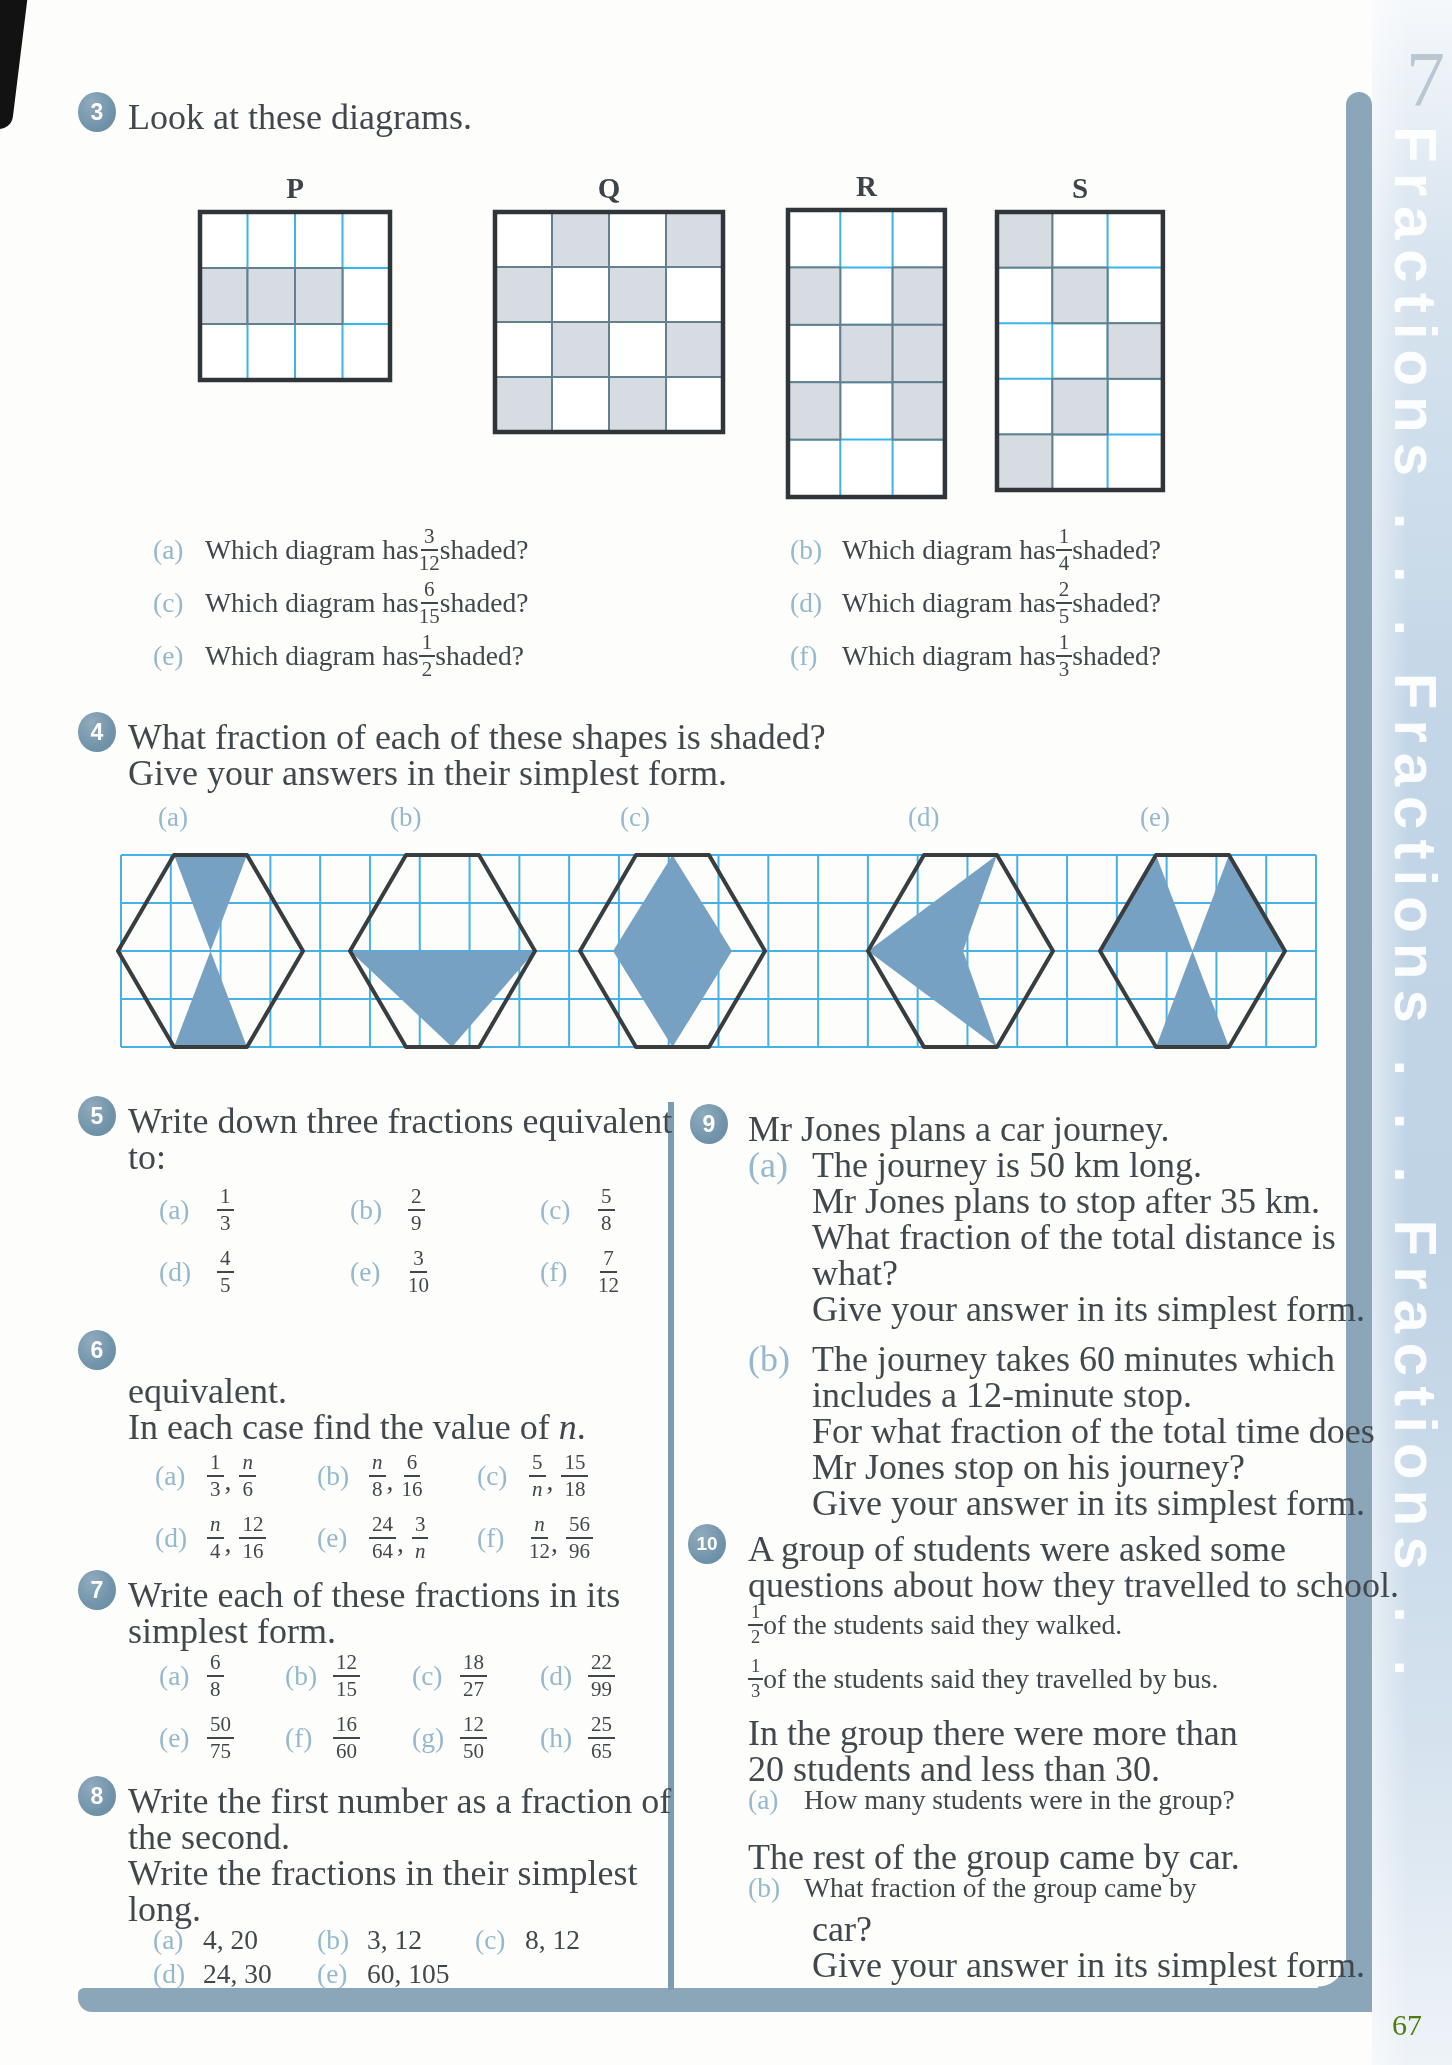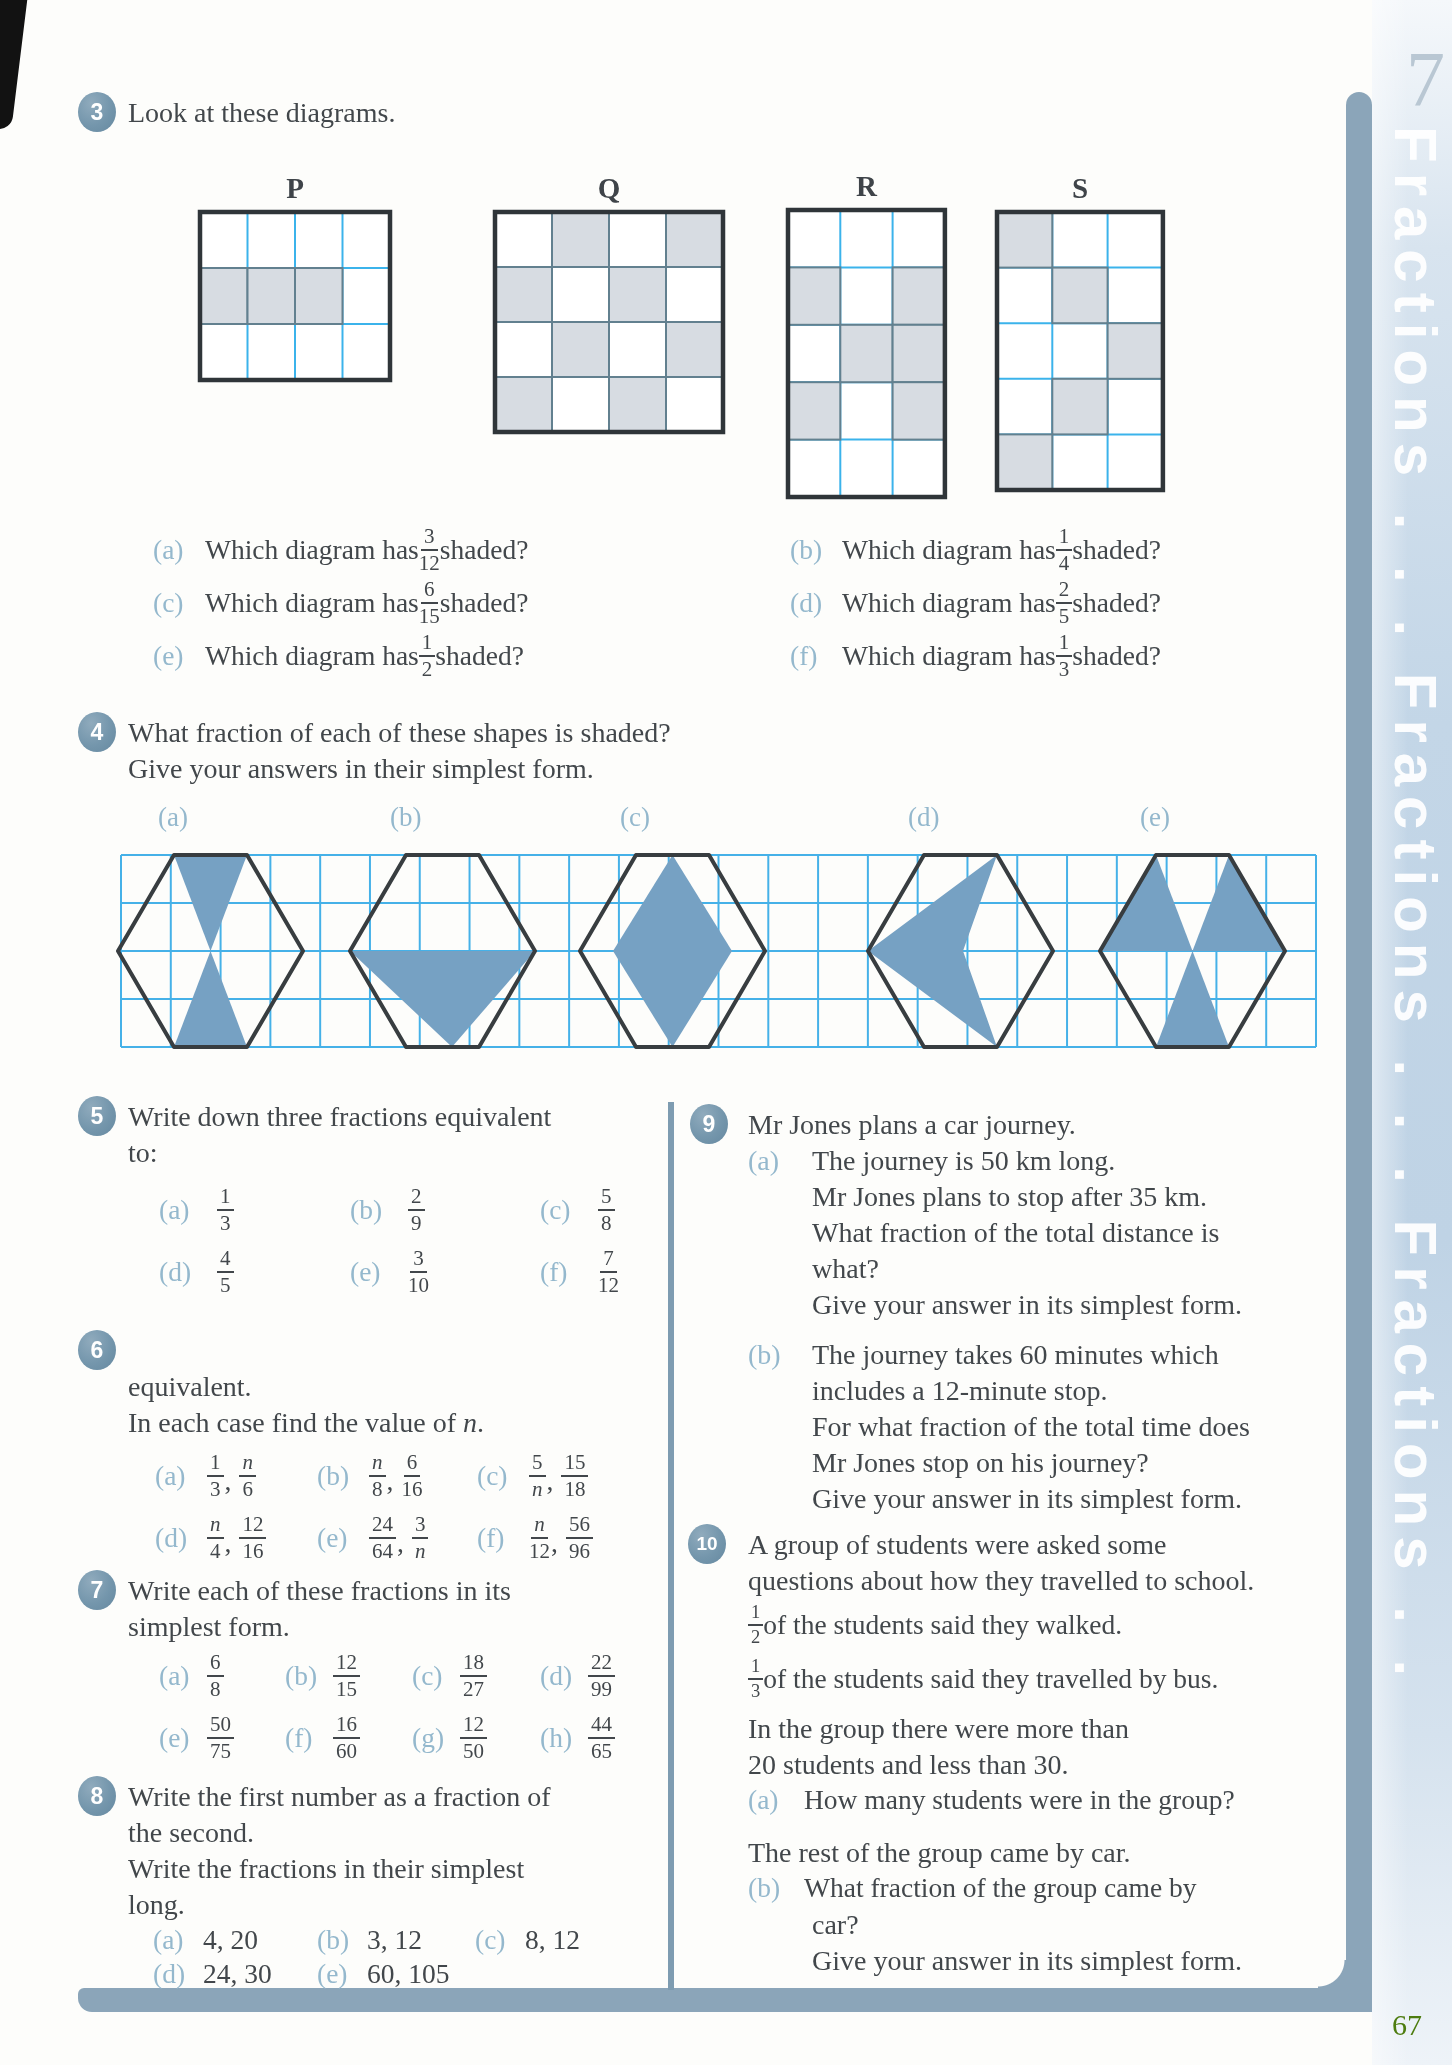--- a/index.html
+++ b/index.html
@@ -1,19 +1,19 @@
 <!DOCTYPE html>
 <html><head>
 <meta charset="utf-8">
 <style>
   html,body{margin:0;padding:0;background:#e8e8e8;}
   .page{position:relative;width:1452px;height:2065px;background:#fdfdfb;overflow:hidden;
         font-family:"Liberation Serif",serif;color:#42474b;}
   .abs{position:absolute;white-space:nowrap;}
-  .line{font-size:28px;line-height:1.2;}
+  .line{font-size:36px;line-height:1.2;}
   .plabel{color:#94b8cd;}
   .badge{position:absolute;width:38px;height:40px;border-radius:50%;
          background:radial-gradient(ellipse at 35% 28%,#90abbd 0%,#7496ac 55%,#65889f 100%);
          color:#fff;font:bold 23px/40px "Liberation Sans",sans-serif;text-align:center;}
   .badge.two{font-size:19px;}
   .frac{display:inline-flex;flex-direction:column;align-items:center;vertical-align:middle;
         line-height:1.02;font-size:21px;color:#42474b;}
   .frac .num{padding:0 3px 2px;border-bottom:2px solid #42474b;}
   .frac .den{padding-top:2px;}
   .frac.small{font-size:18.5px;}
@@ -415,21 +415,21 @@
     <div class="abs partrow" style="left: 412px; top: 1714px;">
       <span class="plabel" style="width: 48px; display: inline-block;">(g)</span>
       <span class="frac">
         <span class="num">12</span>
         <span class="den">50</span>
       </span>
     </div>
     <div class="abs partrow" style="left: 540px; top: 1714px;">
       <span class="plabel" style="width: 48px; display: inline-block;">(h)</span>
       <span class="frac">
-        <span class="num">44</span>
+        <span class="num">25</span>
         <span class="den">65</span>
       </span>
     </div>
     <div class="abs line" style="left: 128px; top: 1780px;">Write the first number as a fraction of</div>
     <div class="abs line" style="left: 128px; top: 1816px;">the second.</div>
     <div class="abs line" style="left: 128px; top: 1852px;">Write the fractions in their simplest</div>
     <div class="abs line" style="left: 128px; top: 1888px;">long.</div>
     <div class="abs partrow" style="left: 153px; top: 1924px;">
       <span class="plabel" style="width: 50px; display: inline-block;">(a)</span>
       <span>4, 20</span>

